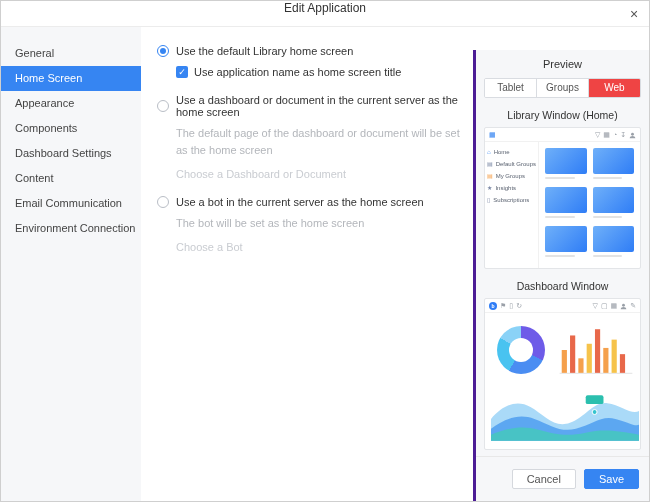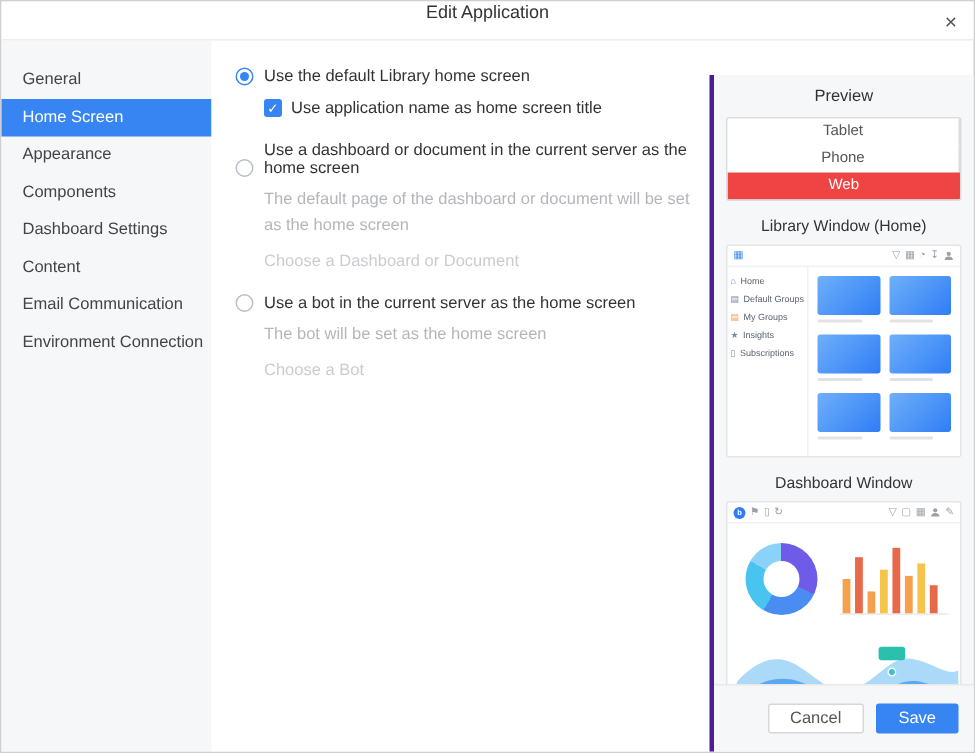--- a/index.html
+++ b/index.html
@@ -14,35 +14,35 @@
   .bodyrow { flex:1; display:flex; min-height:0; }
 
   
   .sidebar { width:140px; flex:0 0 140px; background:#f6f7f9; padding-top:14px; }
   .side-item { height:25px; line-height:25px; padding-left:14px; color:#444; cursor:pointer; white-space:nowrap; }
   .side-item.active { background:#3685f2; color:#fff; }
 
   
   .main { flex:1; background:#fff; padding:18px 12px 0 16px; min-width:0; }
   .main-heading { font-weight:bold; color:#222; margin-bottom:14px; }
-  .radio-row { display:flex; align-items:flex-end; gap:7px; }
+  .radio-row { display:flex; align-items:center; gap:7px; }
   .radio { width:12px; height:12px; flex:0 0 12px; border-radius:50%; border:1px solid #b9bec6; background:#fff; position:relative; }
   .radio.sel { border-color:#3685f2; }
   .radio.sel::after { content:""; position:absolute; left:2px; top:2px; right:2px; bottom:2px; border-radius:50%; background:#3685f2; }
   .checkbox-row { display:flex; align-items:center; gap:6px; margin:9px 0 0 19px; }
   .checkbox { width:12px; height:12px; flex:0 0 12px; background:#3685f2; border-radius:2px; color:#fff; font-size:9px; line-height:12px; text-align:center; }
   .opt { margin-top:16px; }
   .desc { margin:7px 0 0 19px; color:#b3b6bb; line-height:1.55; max-width:292px; }
   .choose { margin:9px 0 0 19px; color:#c9ccd1; cursor:default; }
 
   
   .rightpanel { width:176px; flex:0 0 176px; background:#f6f7f9; border-left:3px solid #4c1d95; display:flex; flex-direction:column; min-height:0;margin-top:23px; }
   .preview-scroll { flex:1; min-height:0; overflow:hidden; padding:8px 8px 0; }
   .preview-title { text-align:center; color:#333; margin-bottom:8px; }
-  .tabs { display:flex; border:1px solid #d9dce1; border-radius:2px; overflow:hidden; background:#fff;flex-direction:column; }
+  .tabs { display:flex; border:1px solid #d9dce1; border-radius:2px; overflow:hidden; background:#fff; }
   .tab { flex:1; text-align:center; font-size:10px; padding:3px 0 4px; color:#555; border-right:1px solid #d9dce1; cursor:pointer; background:#fff; }
   .tab:last-child { border-right:none; }
   .tab.active { background:#ef4444; color:#fff; }
   .section-title { text-align:center; font-size:10.5px; color:#333; margin:11px 0 6px; }
   .pbox { background:#fff; border:1px solid #e3e5e8; border-radius:2px; overflow:hidden; }
 
   
   .ptoolbar { height:14px; display:flex; align-items:center; gap:3px; padding:0 4px; border-bottom:1px solid #f1f1f1; }
   .pic { font-size:7px; color:#9aa0a8; line-height:1; }
   .pic.blue { color:#3685f2; }
@@ -130,21 +130,21 @@
       </div>
     </div>
 
     <div class="rightpanel">
       <div class="preview-scroll">
 
         <div class="preview-title">Preview</div>
 
         <div class="tabs">
           <div class="tab">Tablet</div>
-          <div class="tab">Phone</div>
+          <div class="tab">Groups</div>
           <div class="tab active">Web</div>
         </div>
 
         <div class="section-title">Library Window (Home)</div>
 
         <div class="pbox">
           <div class="ptoolbar">
             <span class="pic blue">▦</span>
             <span class="pic spacer">▽</span>
             <span class="pic">▦</span>

